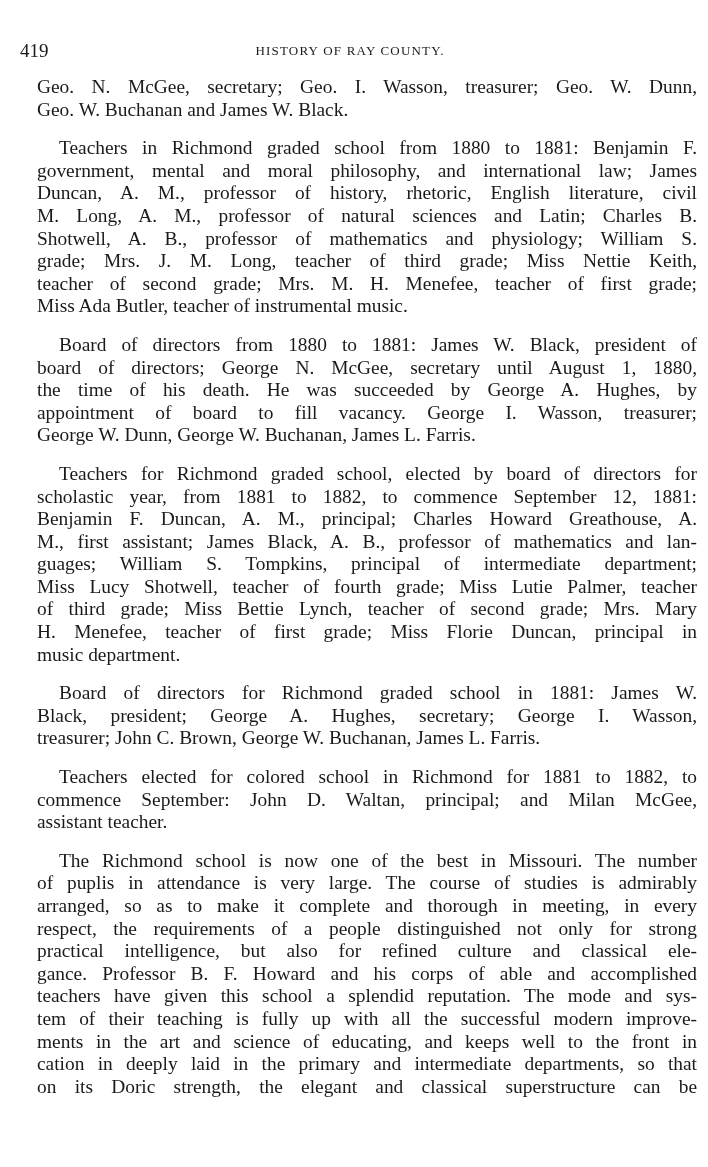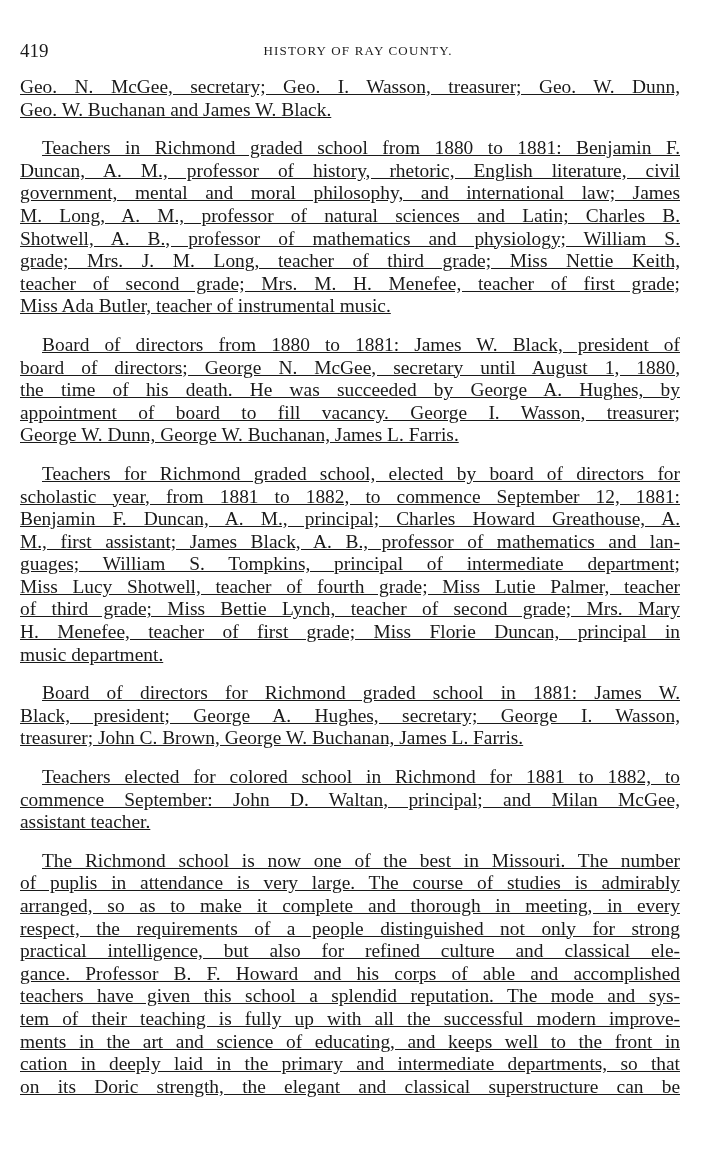--- a/index.html
+++ b/index.html
@@ -1,39 +1,39 @@
 <!DOCTYPE html>
 <html><head>
 <meta charset="utf-8">
 <style>
   html, body { margin:0; padding:0; background:#ffffff; }
   body { width:708px; height:1167px; overflow:hidden; position:relative; }
   .page { position:absolute; left:20px; top:0; width:660px; font-family:"Liberation Serif", serif; color:#1a1a1a; }
   .header { position:absolute; top:40px; left:0; width:660px; height:24px; }
   .page-num { position:absolute; left:0; top:0; font-size:19px; }
-  .running-title { position:absolute; left:8px; width:660px; text-align:center; top:3px; font-size:13px; letter-spacing:1.2px; font-variant:small-caps; text-transform:uppercase; }
-  .body { position:absolute; top:76px; left:0; width:660px;text-decoration:underline; }
+  .running-title { position:absolute; left:0; width:660px; text-align:center; top:3px; font-size:13px; letter-spacing:1.2px; font-variant:small-caps; text-transform:uppercase; }
+  .body { position:absolute; top:76px; left:17px; width:660px; }
   .line { height:22.6px; line-height:22.6px; font-size:19.4px; white-space:nowrap; text-align:justify; text-align-last:justify; overflow:visible; }
   .line.last { text-align-last:left; }
   .line.indent { padding-left:22px;margin-top:16px; }
 </style>
 </head>
 <body>
 
 <div class="page">
   <div class="header">
     <span class="page-num">419</span>
     <span class="running-title">HISTORY OF RAY COUNTY.</span>
   </div>
   <div class="body" id="body-text">
       <div class="line">Geo. N. McGee, secretary; Geo. I. Wasson, treasurer; Geo. W. Dunn,</div>
       <div class="line last">Geo. W. Buchanan and James W. Black.</div>
       <div class="line indent">Teachers in Richmond graded school from 1880 to 1881: Benjamin F.</div>
+      <div class="line">government, mental and moral philosophy, and international law; James</div>
       <div class="line">Duncan, A. M., professor of history, rhetoric, English literature, civil</div>
-      <div class="line">government, mental and moral philosophy, and international law; James</div>
       <div class="line">M. Long, A. M., professor of natural sciences and Latin; Charles B.</div>
       <div class="line">Shotwell, A. B., professor of mathematics and physiology; William S.</div>
       <div class="line">grade; Mrs. J. M. Long, teacher of third grade; Miss Nettie Keith,</div>
       <div class="line">teacher of second grade; Mrs. M. H. Menefee, teacher of first grade;</div>
       <div class="line last">Miss Ada Butler, teacher of instrumental music.</div>
       <div class="line indent">Board of directors from 1880 to 1881: James W. Black, president of</div>
       <div class="line">board of directors; George N. McGee, secretary until August 1, 1880,</div>
       <div class="line">the time of his death. He was succeeded by George A. Hughes, by</div>
       <div class="line">appointment of board to fill vacancy. George I. Wasson, treasurer;</div>
       <div class="line last">George W. Dunn, George W. Buchanan, James L. Farris.</div>

